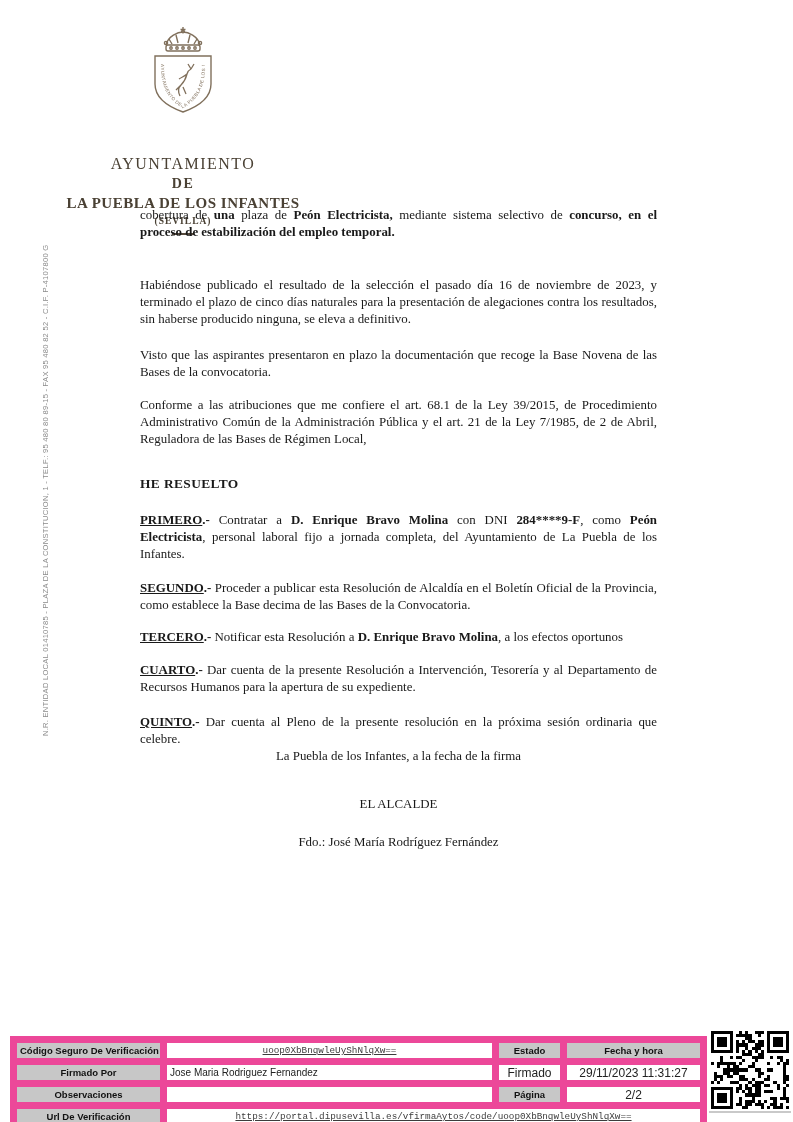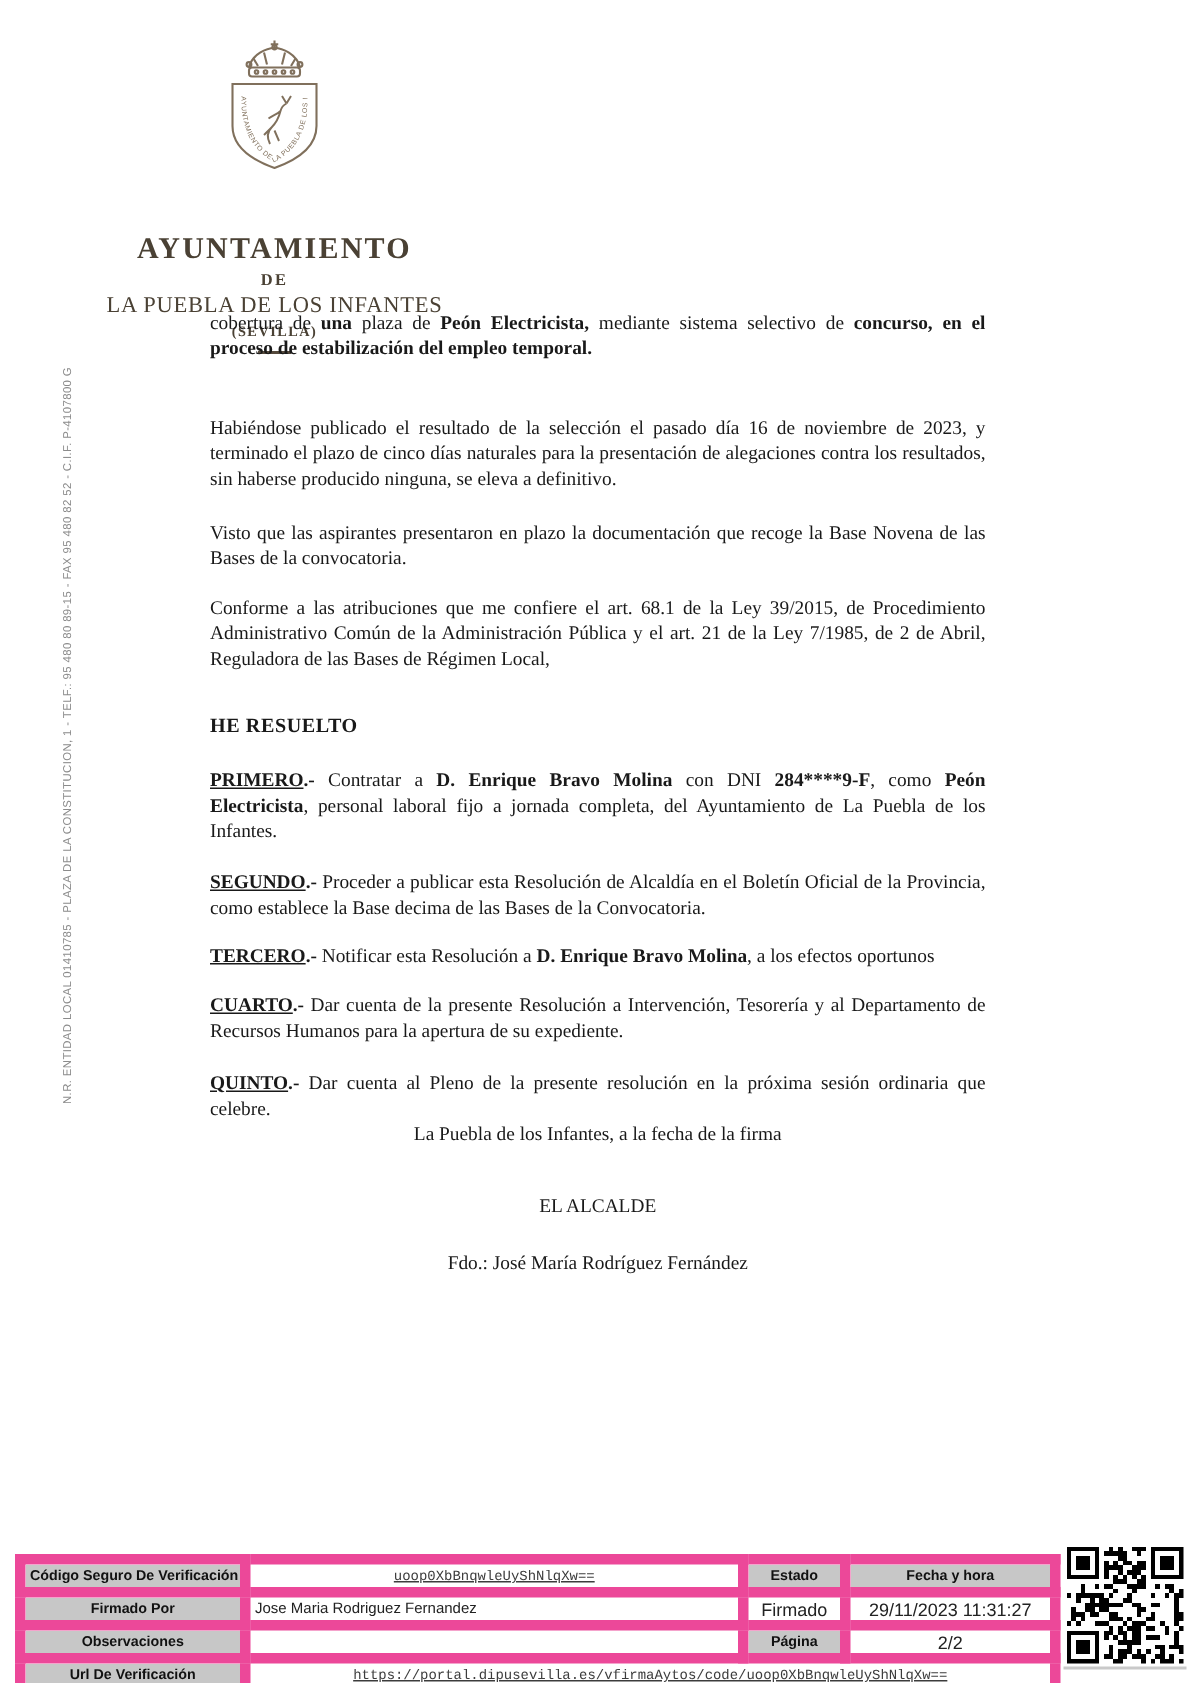--- a/index.html
+++ b/index.html
@@ -8,23 +8,23 @@
 
   
   .sideline{position:absolute;left:38px;top:253px;height:474px;width:14px;
             writing-mode:vertical-rl;transform:rotate(180deg);
             font-family:"Liberation Sans",sans-serif;font-size:7.6px;letter-spacing:.25px;
             color:#8b8b8b;white-space:nowrap;display:flex;align-items:center;justify-content:center;}
 
   
   .letterhead{position:absolute;left:57px;top:24px;width:252px;text-align:center;color:#4a4134;}
   .crest{display:block;margin:0 auto 6px auto;}
-  .org1{font-size:20px;font-weight:bold;letter-spacing:1.5px;margin-top:39px;}
-  .org2{font-size:11px;font-weight:bold;letter-spacing:1.5px;margin-top:3px;}
-  .org3{font-size:15px;font-weight:normal;letter-spacing:.5px;margin-top:3px;}
+  .org1{font-size:16px;font-weight:normal;letter-spacing:1.5px;margin-top:39px;}
+  .org2{font-size:14px;font-weight:bold;letter-spacing:1.5px;margin-top:3px;}
+  .org3{font-size:15px;font-weight:bold;letter-spacing:.5px;margin-top:3px;}
   .org4{font-size:9.5px;font-weight:bold;letter-spacing:1px;margin-top:4px;}
   .hr-dash{width:22px;border-top:2px solid #55493c;margin:7px auto 0 auto;}
 
   
   .doc{position:absolute;left:140px;top:207px;width:517px;
        font-size:12.9px;line-height:17px;text-align:justify;}
   .doc p{margin:0;}
   .b{font-weight:bold;}
   .u{text-decoration:underline;}
   .p1{margin-bottom:36px !important;}

